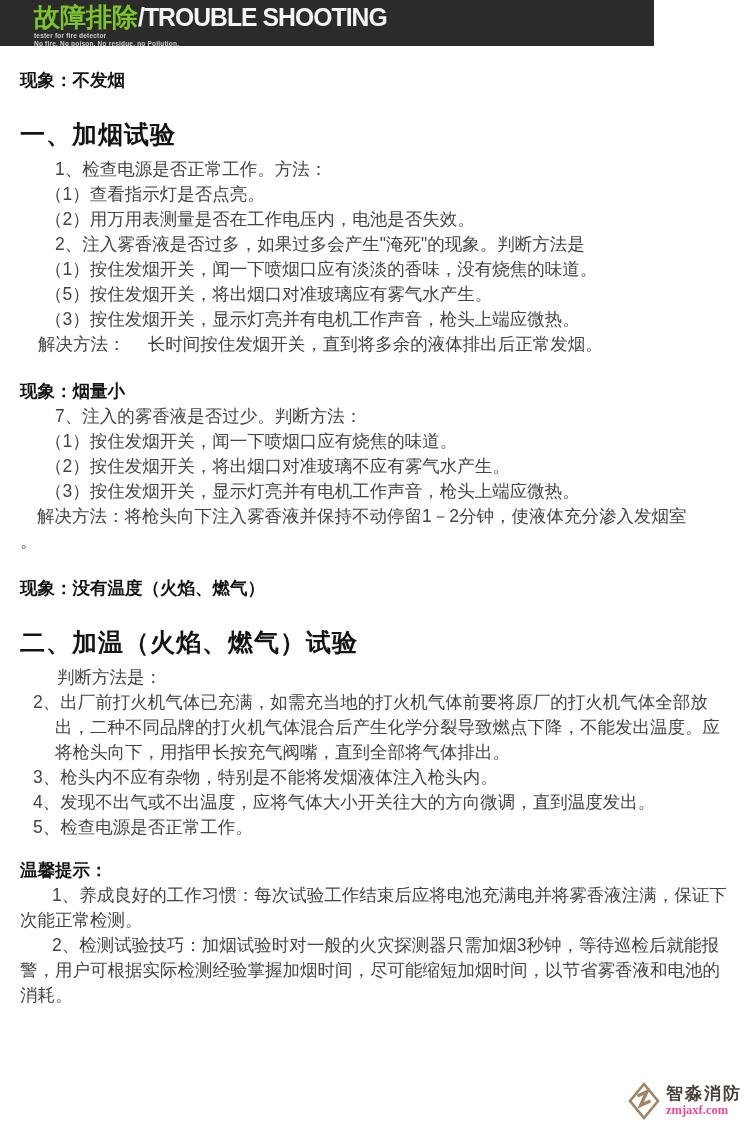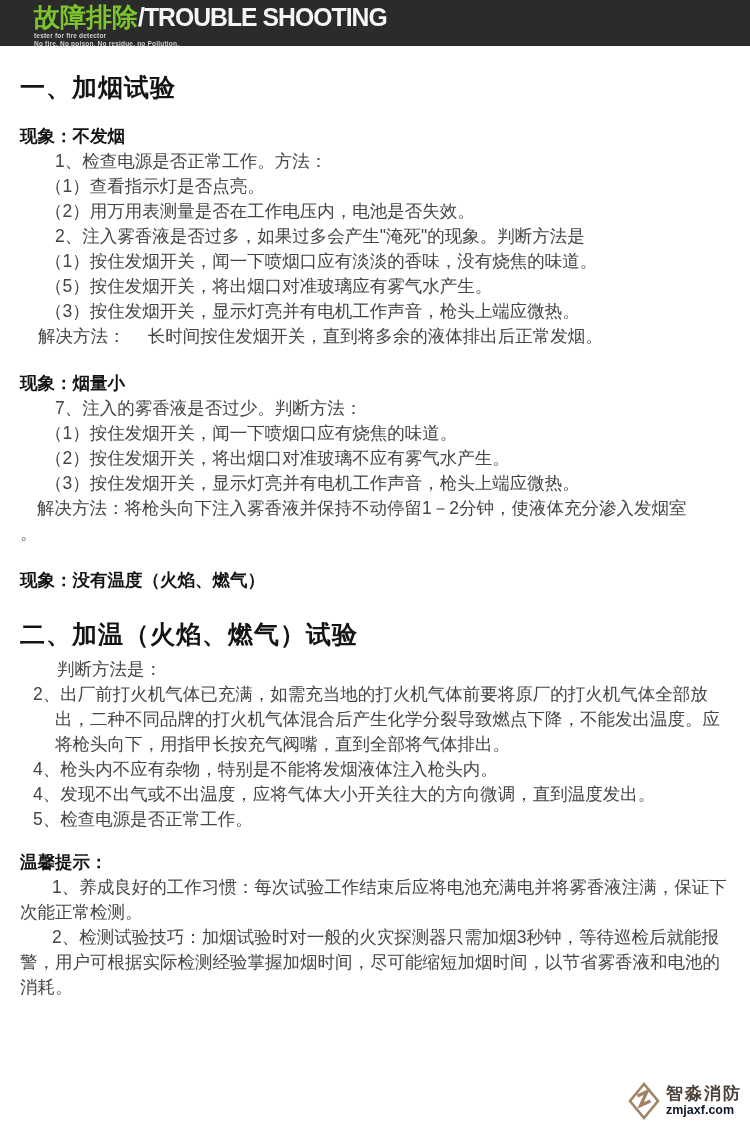--- a/index.html
+++ b/index.html
@@ -13,21 +13,21 @@
   html,body{background:#ffffff;}
   body{
     width:750px;height:1140px;
     font-family:"Liberation Sans","DejaVu Sans",sans-serif;
     position:relative;overflow:hidden;
   }
   .page{width:750px;height:1140px;position:relative;background:#fff;}
 
   
   .header{
-    width:750px;height:46px;
+    width:654px;height:46px;
     background:var(--header-bg);
     padding:4px 0 0 34px;
   }
   .header .title-row{display:flex;align-items:baseline;line-height:27px;}
   .title-cn{
     color:var(--accent);
     font-size:26px;font-weight:bold;
     letter-spacing:0px;
   }
   .title-en{
@@ -82,22 +82,22 @@
     right:8px;bottom:20px;
     display:flex;align-items:center;
   }
   .logo-icon{display:block;margin-right:5px;}
   .brand-text{line-height:1;}
   .brand-name{
     font-size:17px;font-weight:bold;color:#4a4038;
     letter-spacing:2px;line-height:18px;
   }
   .brand-site{
-    font-size:12.5px;font-weight:bold;color:#0f172a;
-    font-family:Liberation Sans, sans-serif;
+    font-size:12.5px;font-weight:bold;color:#ec4899;
+    font-family:Liberation Serif, serif;
     line-height:14px;
   }
 </style>
 </head>
 <body>
 
 <div class="page">
 
   <div class="header">
     <div class="title-row">
@@ -105,42 +105,42 @@
       <span class="title-en">/TROUBLE SHOOTING</span>
     </div>
     <div class="taglines">
       <div class="tagline">tester for fire detector</div>
       <div class="tagline">No fire, No poison, No residue, no Pollution.</div>
     </div>
   </div>
 
   <div class="content">
 
-  <div class="line h1">一、加烟试验</div>
-      <div class="line case">现象：不发烟</div>
+  <div class="line case">现象：不发烟</div>
+      <div class="line h1">一、加烟试验</div>
       <div class="line num">1、检查电源是否正常工作。方法：</div>
       <div class="line sub">（1）查看指示灯是否点亮。</div>
       <div class="line sub">（2）用万用表测量是否在工作电压内，电池是否失效。</div>
       <div class="line num">2、注入雾香液是否过多，如果过多会产生"淹死"的现象。判断方法是</div>
       <div class="line sub">（1）按住发烟开关，闻一下喷烟口应有淡淡的香味，没有烧焦的味道。</div>
       <div class="line sub">（5）按住发烟开关，将出烟口对准玻璃应有雾气水产生。</div>
       <div class="line sub">（3）按住发烟开关，显示灯亮并有电机工作声音，枪头上端应微热。</div>
       <div class="line sol">解决方法：　 长时间按住发烟开关，直到将多余的液体排出后正常发烟。</div>
       <div class="line case">现象：烟量小</div>
       <div class="line num">7、注入的雾香液是否过少。判断方法：</div>
       <div class="line sub">（1）按住发烟开关，闻一下喷烟口应有烧焦的味道。</div>
       <div class="line sub">（2）按住发烟开关，将出烟口对准玻璃不应有雾气水产生。</div>
       <div class="line sub">（3）按住发烟开关，显示灯亮并有电机工作声音，枪头上端应微热。</div>
       <div class="line solwrap">解决方法：将枪头向下注入雾香液并保持不动停留1－2分钟，使液体充分渗入发烟室</div>
       <div class="line plain">。</div>
       <div class="line case">现象：没有温度（火焰、燃气）</div>
       <div class="line h1">二、加温（火焰、燃气）试验</div>
       <div class="line sol2">判断方法是：</div>
       <div class="line num2">2、出厂前打火机气体已充满，如需充当地的打火机气体前要将原厂的打火机气体全部放出，二种不同品牌的打火机气体混合后产生化学分裂导致燃点下降，不能发出温度。应将枪头向下，用指甲长按充气阀嘴，直到全部将气体排出。</div>
-      <div class="line num2">4、枪头内不应有杂物，特别是不能将发烟液体注入枪头内。</div>
+      <div class="line num2">3、枪头内不应有杂物，特别是不能将发烟液体注入枪头内。</div>
       <div class="line num2">4、发现不出气或不出温度，应将气体大小开关往大的方向微调，直到温度发出。</div>
       <div class="line num2">5、检查电源是否正常工作。</div>
       <div class="line tips">温馨提示：</div>
       <div class="line para">1、养成良好的工作习惯：每次试验工作结束后应将电池充满电并将雾香液注满，保证下次能正常检测。</div>
       <div class="line para">2、检测试验技巧：加烟试验时对一般的火灾探测器只需加烟3秒钟，等待巡检后就能报警，用户可根据实际检测经验掌握加烟时间，尽可能缩短加烟时间，以节省雾香液和电池的消耗。</div>
     </div>
 
   <div class="footer-brand">
     <span>
       <svg class="logo-icon" width="34" height="38" viewBox="0 0 34 38">

